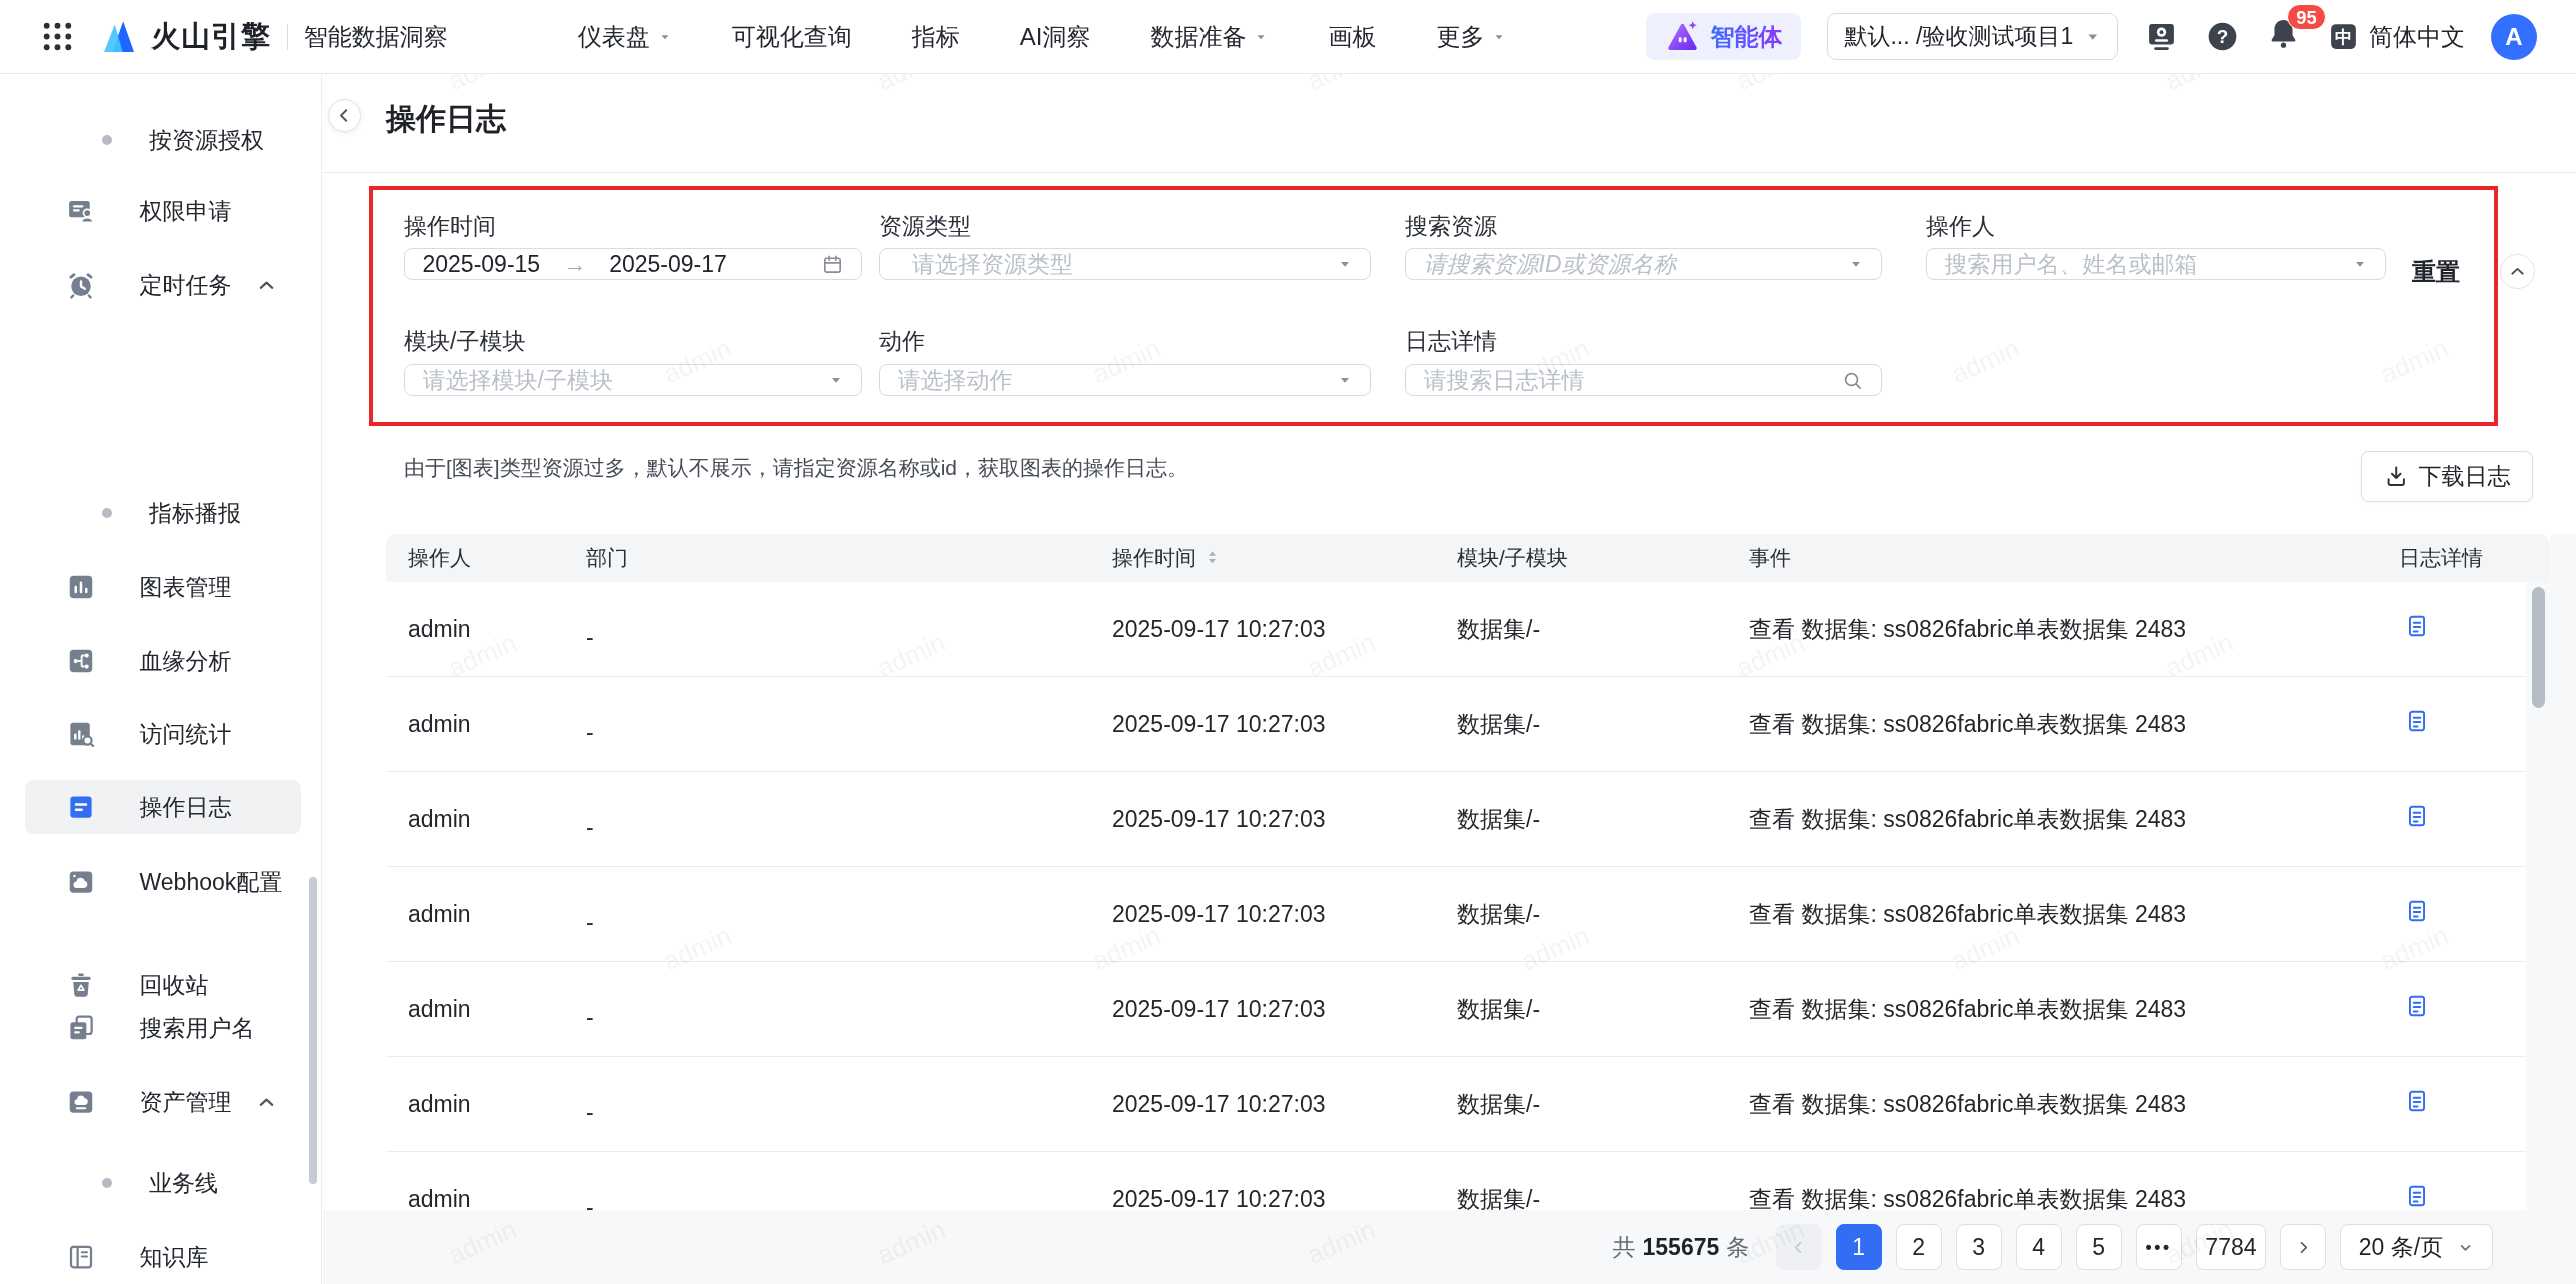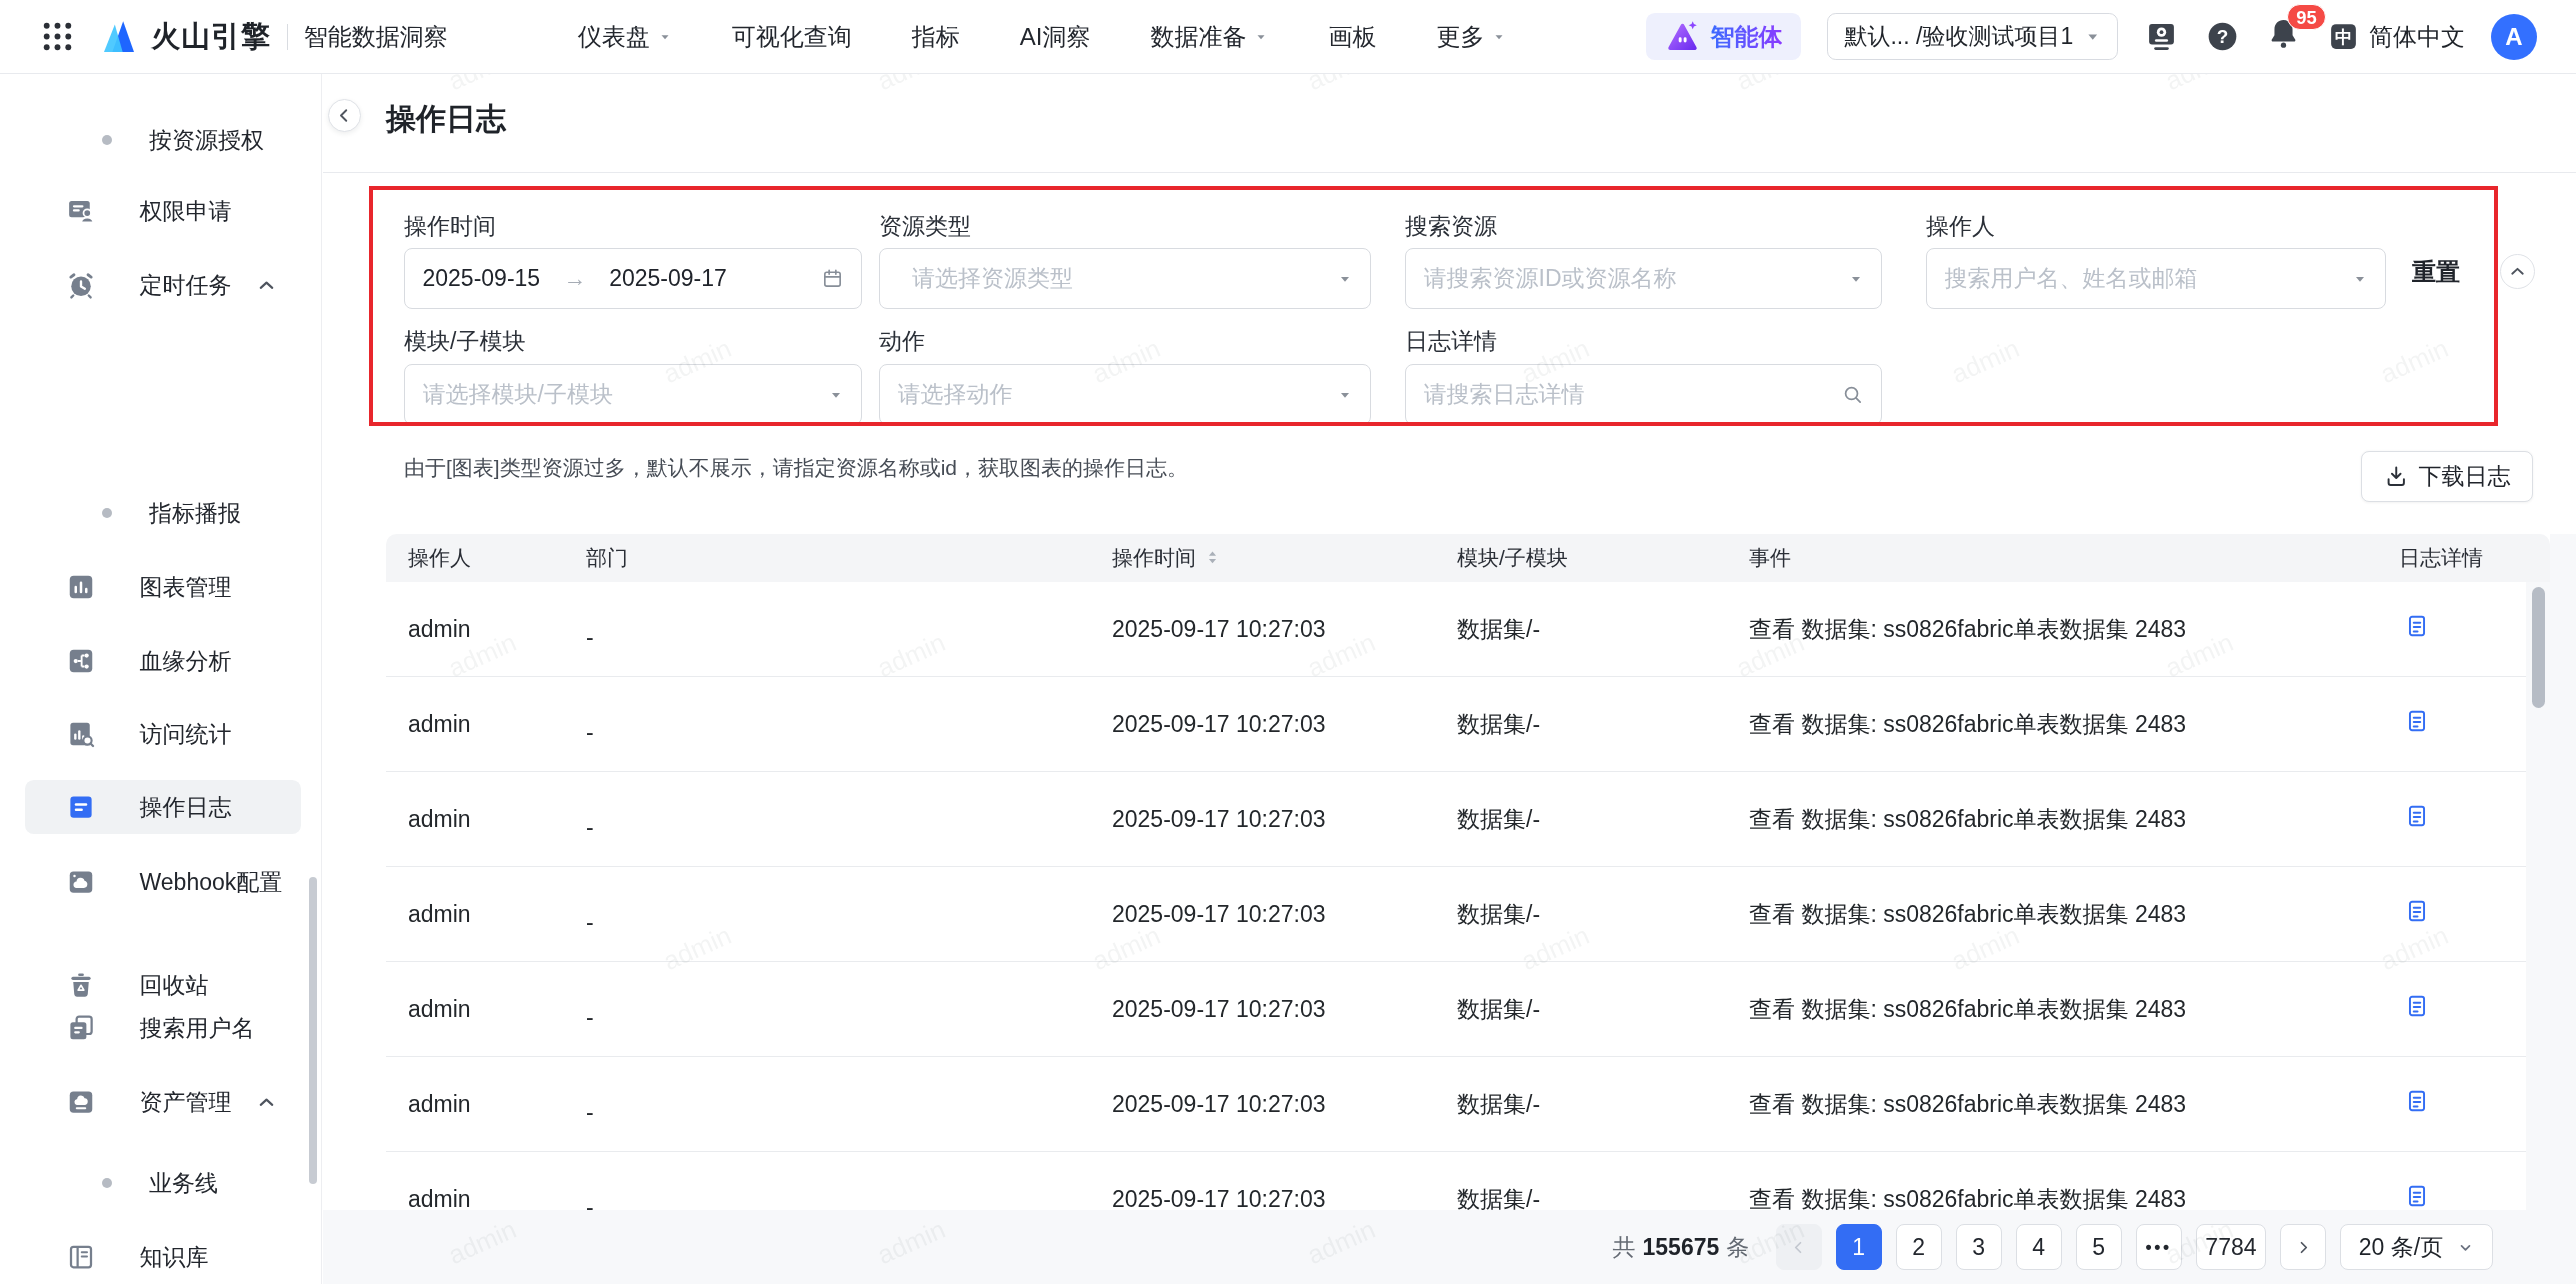--- a/index.html
+++ b/index.html
@@ -56,21 +56,21 @@
   
   .content{position:absolute;left:323px;top:74px;right:0;bottom:0;background:#fff}
   .page-title{position:absolute;left:63px;top:24.5px;font-size:30px;font-weight:700;color:#1f2329}
   .title-divider{position:absolute;left:0;right:0;top:98px;height:0.9px;background:#e8eaee}
   .collapse-btn{position:absolute;left:5.3px;top:24.5px;width:33px;height:33px;border-radius:50%;background:#fff;
                 border:0.9px solid #dfe2e7;box-shadow:0 1.8px 5.3px rgba(31,35,41,.08);display:flex;align-items:center;
                 justify-content:center;cursor:pointer;z-index:30}
 
   
   .f-label{position:absolute;font-size:23px;font-weight:500;color:#2b3038;white-space:nowrap}
-  .f-input{position:absolute;height:61px;border:0.9px solid #d8dbe0;border-radius:8px;background:#fff;
+  .f-input{position:absolute;height:32px;border:0.9px solid #d8dbe0;border-radius:8px;background:#fff;
            display:flex;align-items:center;padding:0 17.5px;font-size:23px;cursor:pointer}
   .f-input .ph{color:#bac0c9;white-space:nowrap;overflow:hidden}
   .f-input .val{color:#20242b}
   .f-input .tail{margin-left:auto}
   .range-arrow{color:#a6acb5;margin:0 23px}
   .reset-btn{position:absolute;left:2089px;top:174px;height:47px;line-height:47px;font-size:24px;
              font-weight:700;color:#20242b;cursor:pointer}
   .filters-collapse{position:absolute;left:2177px;top:180px;width:35px;height:35px;border-radius:50%;
                     background:#fff;border:0.9px solid #dfe2e7;display:flex;align-items:center;justify-content:center;
                     cursor:pointer;z-index:30}
@@ -417,21 +417,21 @@
       <div class="f-label" style="left: 556px; top: 137px;">资源类型</div>
       <div class="f-input" style="left: 556px; top: 174px; width: 492px; padding-left: 32px;">
         <span class="ph">请选择资源类型</span>
         <span class="icon tail" style="width: 16px; height: 16px;">
           <svg viewBox="0 0 24 24" width="100%" height="100%">
             <polygon points="6,9 18,9 12,16" fill="#8a9099"></polygon>
           </svg>
         </span>
       </div>
       <div class="f-label" style="left: 1082px; top: 137px;">搜索资源</div>
-      <div class="f-input" style="left: 1082px; top: 174px; width: 477px;">
+      <div class="f-input" style="left: 1082px; top: 174px; width: 477px; font-style: italic;">
         <span class="ph">请搜索资源ID或资源名称</span>
         <span class="icon tail" style="width: 16px; height: 16px;">
           <svg viewBox="0 0 24 24" width="100%" height="100%">
             <polygon points="6,9 18,9 12,16" fill="#8a9099"></polygon>
           </svg>
         </span>
       </div>
       <div class="f-label" style="left: 1603px; top: 137px;">操作人</div>
       <div class="f-input" style="left: 1603px; top: 174px; width: 460px;">
         <span class="ph">搜索用户名、姓名或邮箱</span>

